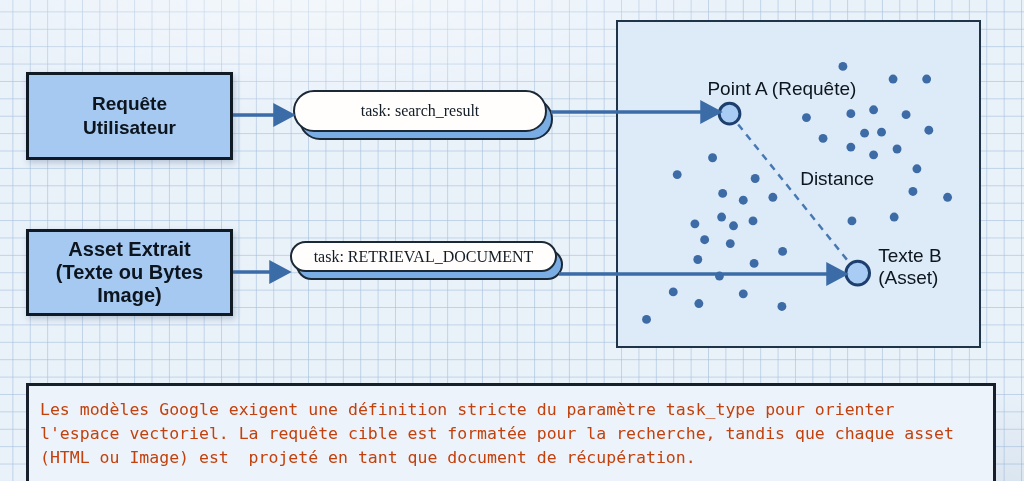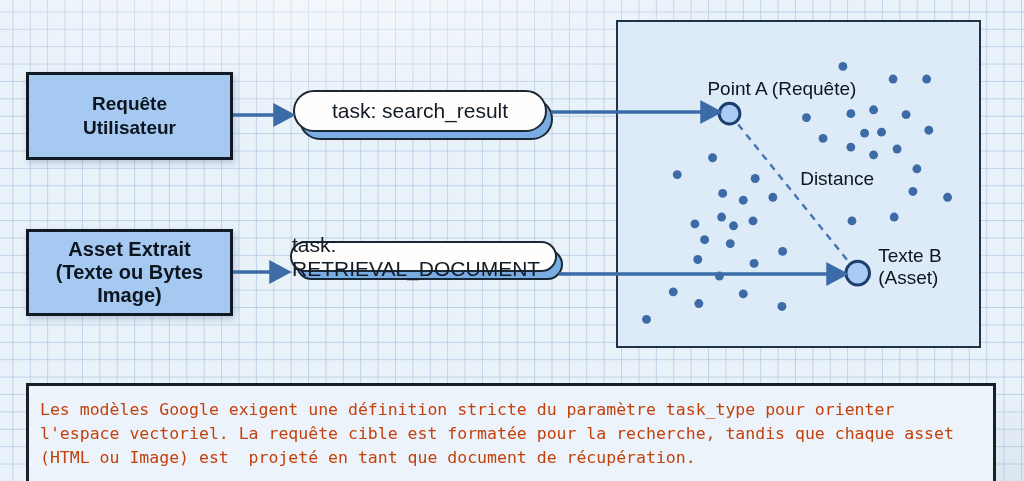--- a/index.html
+++ b/index.html
@@ -29,21 +29,21 @@
   #asset-box { left:26px; top:229px; width:201px; height:81px; font-size:20px; line-height:23px; }
 
   .pill { position:absolute; }
   .pill .pill-shadow {
     position:absolute; left:6px; top:8px; right:-6px; bottom:-8px;
     background:#7aade3; border:2px solid #1b2836; border-radius:28px;
   }
   .pill .pill-face {
     position:absolute; inset:0; background:#fffefc; border:2.5px solid #1b2836; border-radius:28px;
     display:flex; align-items:center; justify-content:center;
-    font-family:Liberation Sans, sans-serif; font-size:21px; color:#121c26;
+    font-family:Liberation Serif, serif; font-size:16px; color:#121c26;
   }
   #query-pill { left:293px; top:90px;  width:254px; height:42px; }
   #asset-pill { left:290px; top:241px; width:267px; height:31px; }
 
   #vector-panel {
     position:absolute; left:616px; top:20px; width:361px; height:324px;
     background:#ddebf8; border:2.5px solid #203449;
   }
   #vector-panel svg { position:absolute; inset:0; width:100%; height:100%; }
   .panel-label {

